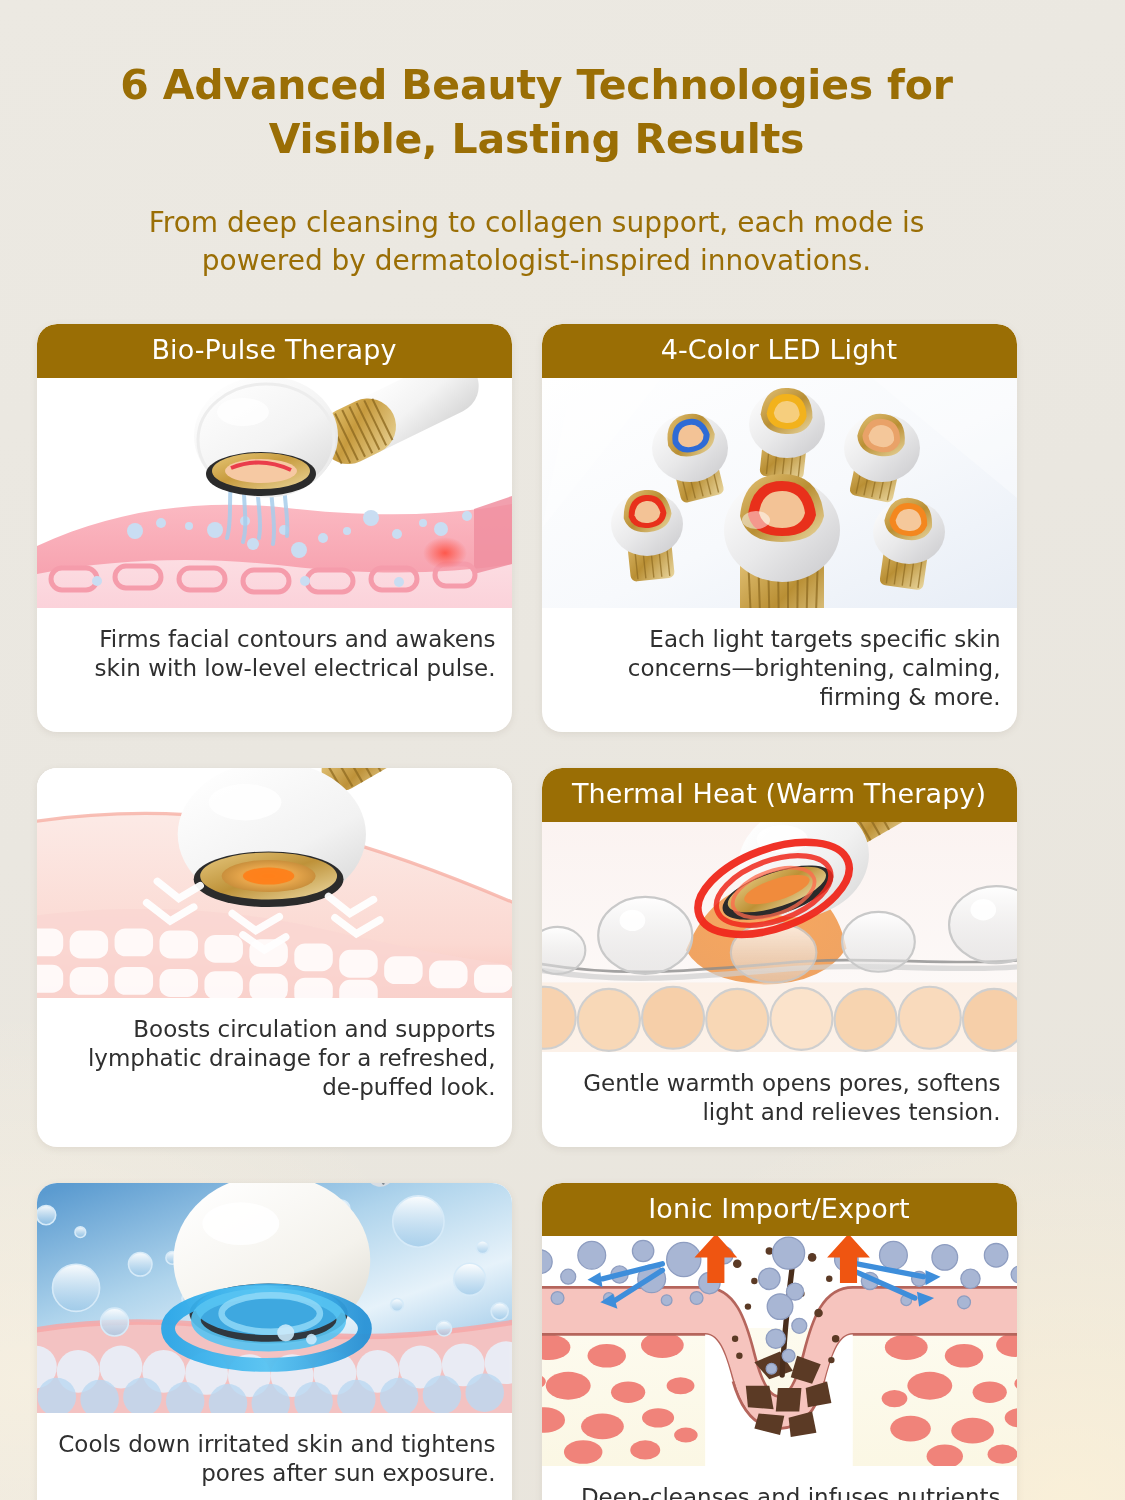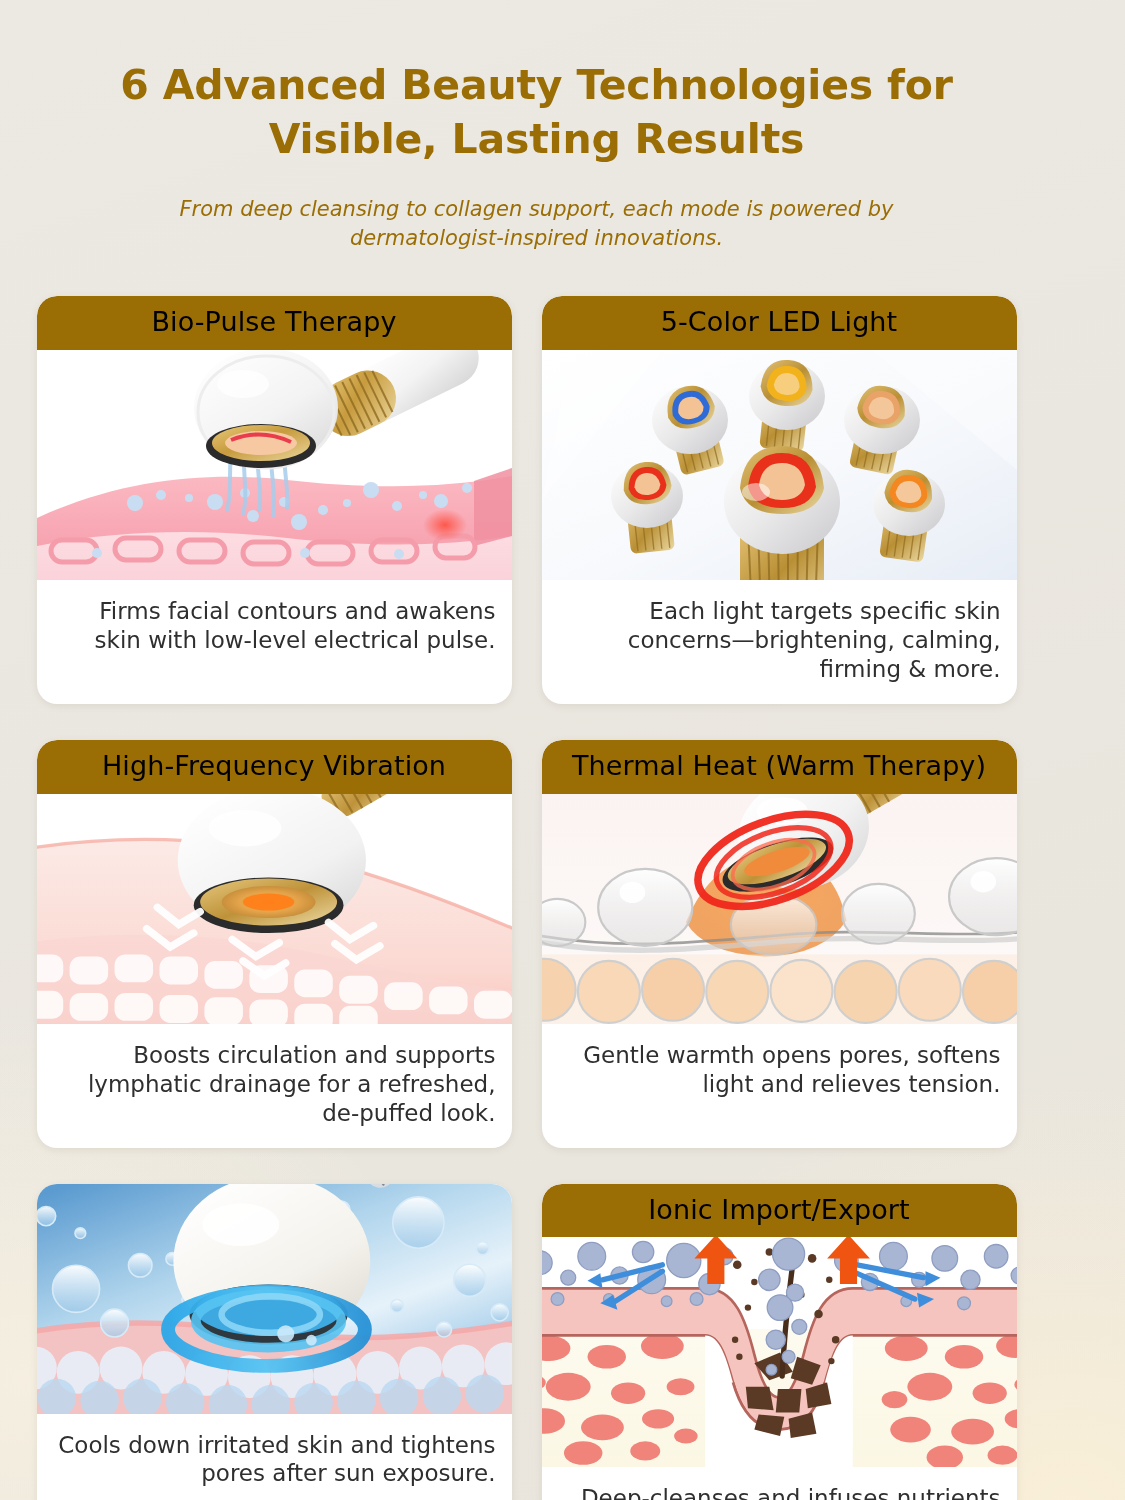--- a/index.html
+++ b/index.html
@@ -19,26 +19,25 @@
   .head-wrap { padding: 58px 55px 0 55px; text-align: center; }
   .main-title {
     color: #9A6E05;
     font-size: 41px;
     font-weight: bold;
     line-height: 1.32;
     letter-spacing: -0.2px;
   }
   .sub-title {
     color: #9A6E05;
-    font-size: 21px;
+    font-size: 28px;
     font-weight: normal;
     line-height: 1.36;
-    margin-top: 29px;
+    margin-top: 38px;
     padding: 0 48px;
-    font-style: italic;
   }
 
   
   .grid {
     margin: 44px auto 0 auto;
     width: 1000px;
     display: grid;
     grid-template-columns: 475px 475px;
     column-gap: 30px;
     row-gap: 36px;
@@ -48,21 +47,21 @@
     border-radius: 20px;
     background: #FFFFFF;
     box-shadow: 0 2px 7px rgba(120,110,95,0.13);
     overflow: hidden;
     display: flex;
     flex-direction: column;
   }
   .card-header {
     background: #9A6E05;
     border-radius: 20px 20px 0 0;
-    color: #000000;
+    color: #ffffff;
     font-size: 27px;
     text-align: center;
     padding: 11px 10px 13px 10px;
     line-height: 1.1;
     letter-spacing: 0.1px;
   }
   .card-figure {
     height: 230px;
     position: relative;
     overflow: hidden;
@@ -193,21 +192,21 @@
           <ellipse cx="224" cy="93" rx="36" ry="12" fill="#F6C9A3"></ellipse>
           <path d="M194 90 Q224 78 254 92" stroke="#E8243C" stroke-width="4" fill="none" opacity="0.85"></path>
 
           <ellipse cx="206" cy="34" rx="26" ry="14" fill="#FFFFFF" opacity="0.75"></ellipse>
         </svg>
       </div>
       <div class="card-caption">Firms facial contours and awakens skin with low-level electrical pulse.</div>
     </div>
 
     <div class="card">
-      <div class="card-header">5-Color LED Light</div>
+      <div class="card-header">4-Color LED Light</div>
       <div class="card-figure">
         <svg class="fig" viewBox="0 0 475 230" preserveAspectRatio="xMidYMid slice">
           <defs>
             <linearGradient id="bgLed" x1="0" y1="0" x2="1" y2="1">
               <stop offset="0%" stop-color="#FFFFFF"></stop>
                 <stop offset="55%" stop-color="#F7F9FC"></stop>
                 <stop offset="100%" stop-color="#E7EDF6"></stop>
             </linearGradient>
             <linearGradient id="body2" x1="0" y1="0" x2="1" y2="1">
               <stop offset="0%" stop-color="#FFFFFF"></stop>
@@ -341,21 +340,20 @@
               <path d="M-23 7 Q-20 -15 0 -15 Q20 -15 23 7 Q19 22 0 22 Q-19 22 -23 7 Z" fill="#F3C396"></path>
             </g>
             <ellipse cx="-26" cy="-6" rx="14" ry="9" fill="#FFFFFF" opacity="0.5"></ellipse>
           </g>
         </svg>
       </div>
       <div class="card-caption">Each light targets specific skin concerns—brightening, calming, firming &amp; more.</div>
     </div>
 
     <div class="card">
-      <div class="card-header">High-Frequency Vibration</div>
       <div class="card-figure">
         <svg class="fig" viewBox="0 0 475 215" preserveAspectRatio="xMidYMid slice">
           <defs>
             <linearGradient id="skin3" x1="0" y1="0" x2="0" y2="1">
               <stop offset="0%" stop-color="#FCEAE6"></stop>
                 <stop offset="70%" stop-color="#FBD9D2"></stop>
                 <stop offset="100%" stop-color="#F8C4BC"></stop>
             </linearGradient>
             <linearGradient id="dev3" x1="0.2" y1="0" x2="0.9" y2="1">
               <stop offset="0%" stop-color="#FFFFFF"></stop>

